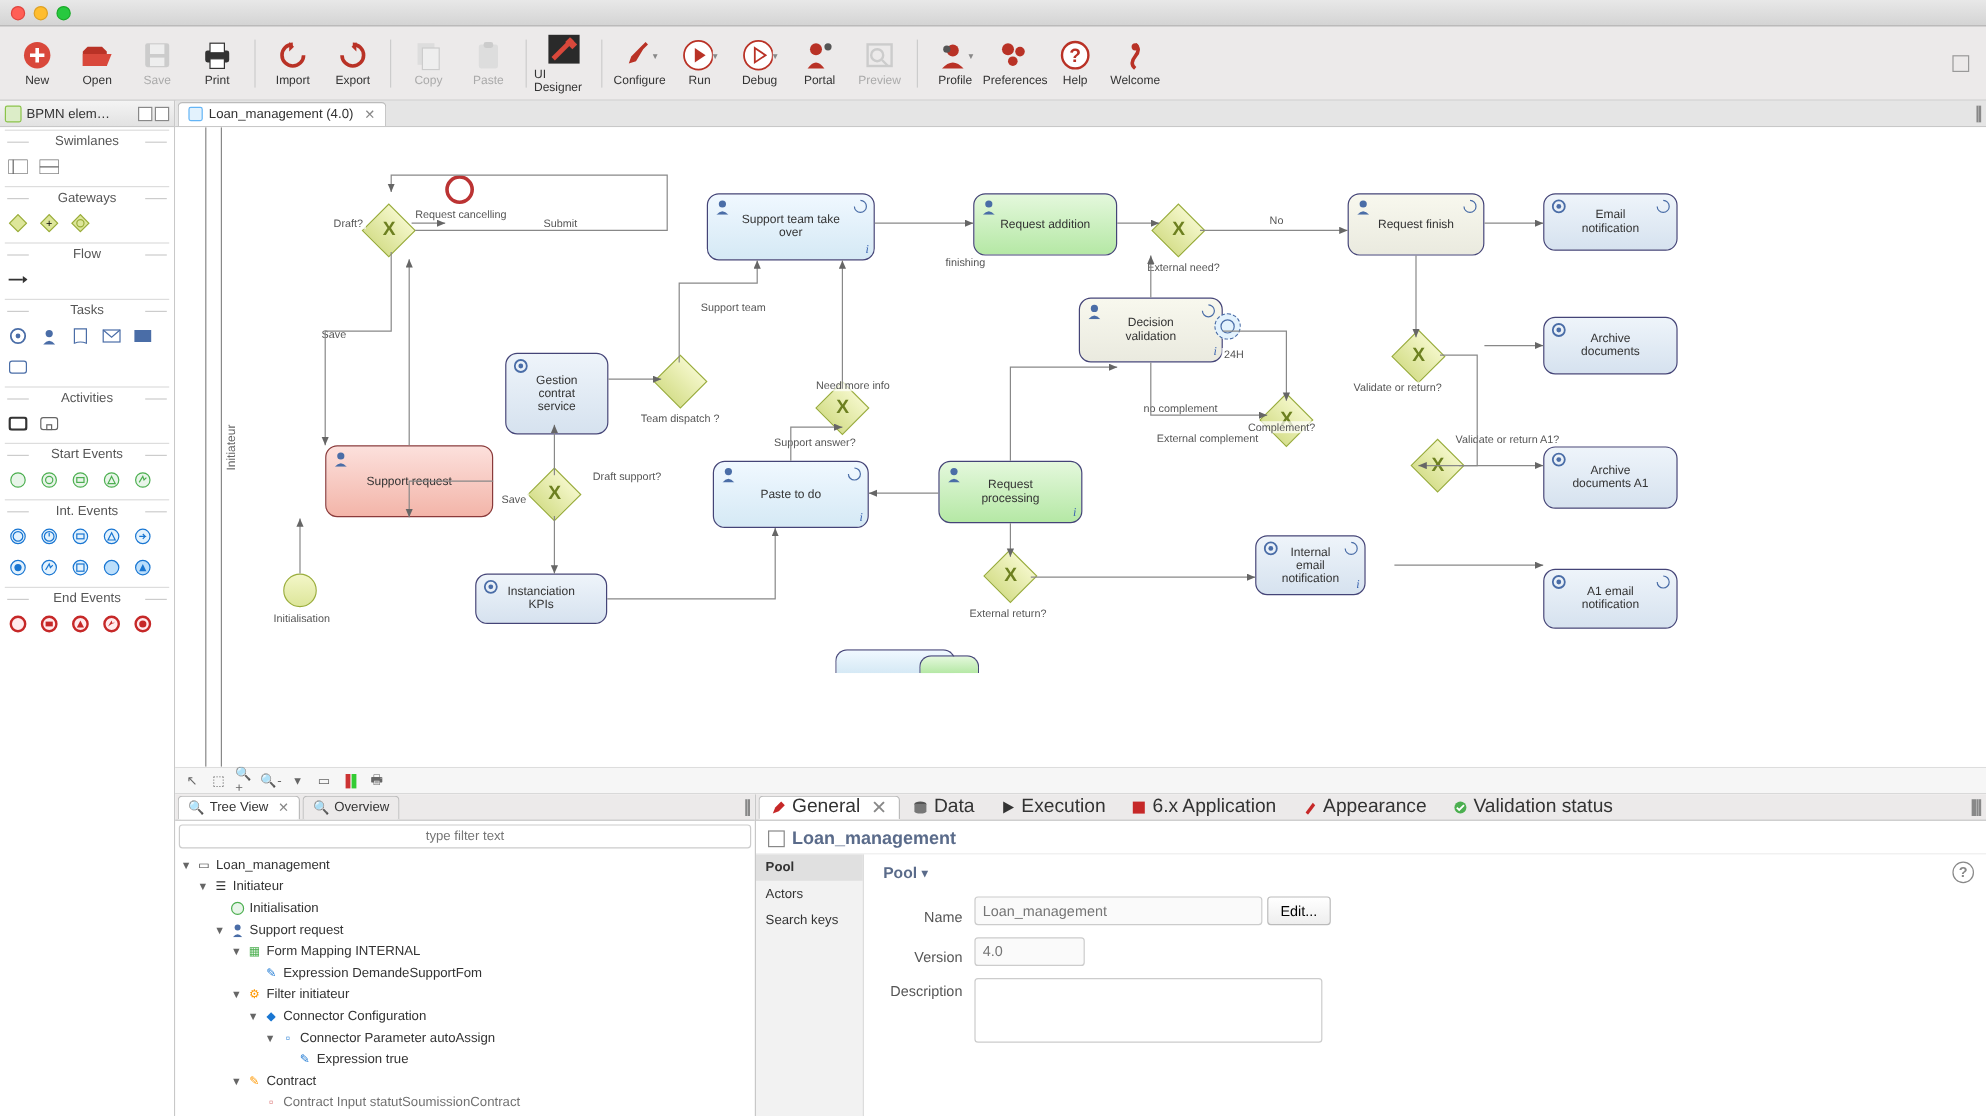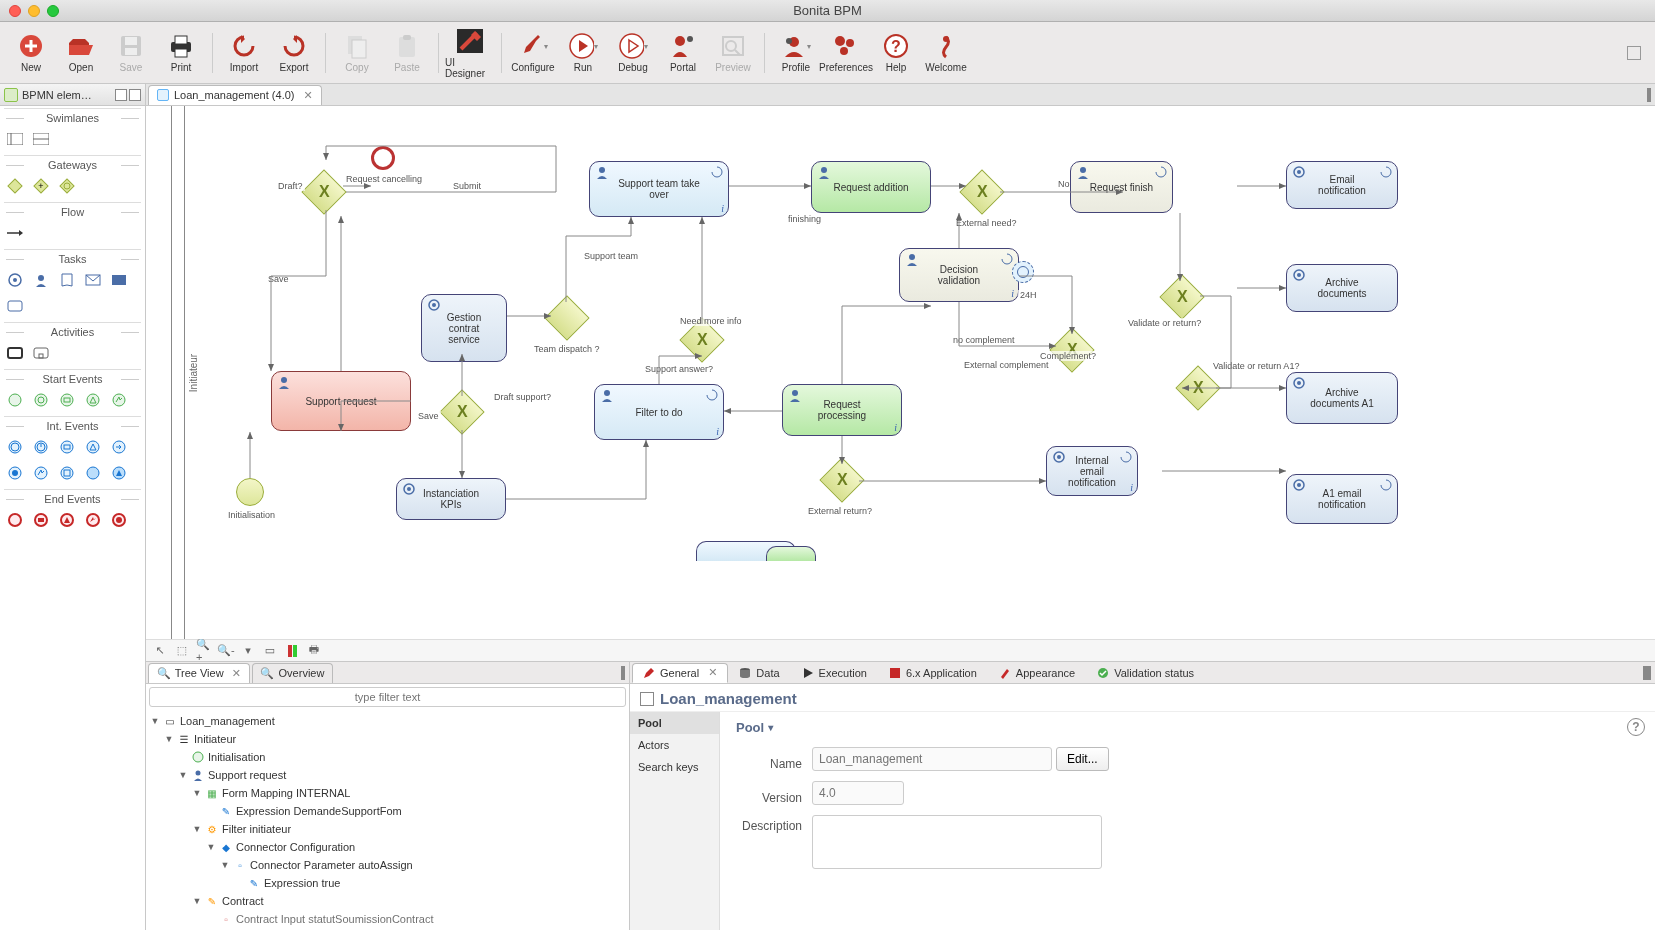--- a/index.html
+++ b/index.html
@@ -85,21 +85,21 @@
 .ttab.inactive { background: #eceaea; }
 .tree-filter { padding: 3px; }
 .tree-filter input { width: 100%; height: 20px; border: 1px solid #ccc; border-radius: 3px; text-align: center; font-size: 11px; color: #aaa; padding: 0 4px; }
 .tree-body { flex: 1; overflow: auto; padding: 2px 4px; }
 .tree-row { display: flex; align-items: center; height: 18px; font-size: 11px; gap: 3px; cursor: pointer; }
 .tree-row .arrow { width: 10px; text-align: center; color: #666; font-size: 9px; }
 .tree-row .tic { width: 14px; height: 14px; display: flex; align-items: center; justify-content: center; font-size: 10px; }
 
 .props-panel { flex: 1; display: flex; flex-direction: column; background: #fff; }
 .props-tabs { height: 22px; background: #eceaea; display: flex; align-items: center; border-bottom: 1px solid #c8c8c8; padding-left: 2px; }
-.ptab { height: 20px; display: flex; align-items: center; padding: 0 10px; gap: 5px; font-size: 11px; border: 1px solid transparent; border-radius: 4px 4px 0 0; cursor: pointer; }
+.ptab { height: 20px; display: flex; align-items: center; padding: 0 10px; gap: 5px; font-size: 16px; border: 1px solid transparent; border-radius: 4px 4px 0 0; cursor: pointer; }
 .ptab.active { background: #fff; border-color: #bbb; border-bottom: 1px solid #fff; }
 .ptab .pic { width: 12px; height: 12px; }
 .props-title { padding: 6px 10px 4px; font-size: 15px; font-weight: bold; color: #5a6b8a; display: flex; align-items: center; gap: 6px; border-bottom: 1px solid #eee; }
 .props-title .ttic { width: 14px; height: 14px; border: 1px solid #888; }
 .props-body { flex: 1; display: flex; }
 .props-side { width: 90px; background: #f2f2f2; border-right: 1px solid #ddd; }
 .ps-item { padding: 5px 8px; font-size: 11px; cursor: pointer; }
 .ps-item.active { background: #e0e0e0; font-weight: bold; }
 .props-form { flex: 1; padding: 8px 16px; position: relative; }
 .props-form .section-title { font-size: 13px; color: #5a6b8a; font-weight: bold; margin-bottom: 12px; display: inline-flex; align-items: center; gap: 4px; }
@@ -115,21 +115,20 @@
 </style>
 </head>
 <body>
 
 <div class="titlebar">
   <div class="traffic">
     <div class="tdot red"></div>
     <div class="tdot yel"></div>
     <div class="tdot grn"></div>
   </div>
-  <div class="title">Bonita BPM</div>
 </div>
 
 <div class="toolbar">
   <div class="tbtn">
       <div class="ic">
         <svg width="26" height="26">
           <circle cx="13" cy="13" r="11" fill="#d9483b"></circle>
           <path d="M13 7v12M7 13h12" stroke="#fff" stroke-width="3"></path>
         </svg>
       </div>
@@ -672,21 +671,21 @@
                 <svg width="14" height="14">
                   <circle cx="7" cy="5" r="3" fill="#4a6da7"></circle>
                   <path d="M2 14 Q7 8 12 14" fill="#4a6da7"></path>
                 </svg>
               </span>
             <span class="loop-ic">
                 <svg width="12" height="12">
                   <path d="M6 1 A5 5 0 1 1 1 6" stroke="#4a6da7" fill="none"></path>
                 </svg>
               </span>
-            <span>Filter to do</span>
+            <span>Paste to do</span>
             <span class="info-ic">i</span>
           </div>
 
           <div class="node task green" style="left:665px; top:55px; width:120px;height:52px;">
             <span class="corner-ic">
                 <svg width="14" height="14">
                   <circle cx="7" cy="5" r="3" fill="#4a6da7"></circle>
                   <path d="M2 14 Q7 8 12 14" fill="#4a6da7"></path>
                 </svg>
               </span>
@@ -742,21 +741,21 @@
           <div class="edge-label" style="left:805px; top:229px;">no complement</div>
           <div class="edge-label" style="left:816px; top:254px;">External complement</div>
 
           <div class="node" style="left:910px; top:228px;">
               <div class="gateway">
                 <span>X</span>
               </div>
             </div>
           <div class="edge-label" style="left:892px; top:245px;">Complement?</div>
 
-          <div class="node task" style="left:924px; top:55px; width:103px;height:52px;align-items:center;">
+          <div class="node task" style="left:977px; top:55px; width:114px;height:52px;align-items:center;">
             <span class="corner-ic">
                 <svg width="14" height="14">
                   <circle cx="7" cy="5" r="3" fill="#4a6da7"></circle>
                   <path d="M2 14 Q7 8 12 14" fill="#4a6da7"></path>
                 </svg>
               </span>
             <span class="loop-ic">
                 <svg width="12" height="12">
                   <path d="M6 1 A5 5 0 1 1 1 6" stroke="#4a6da7" fill="none"></path>
                 </svg>

